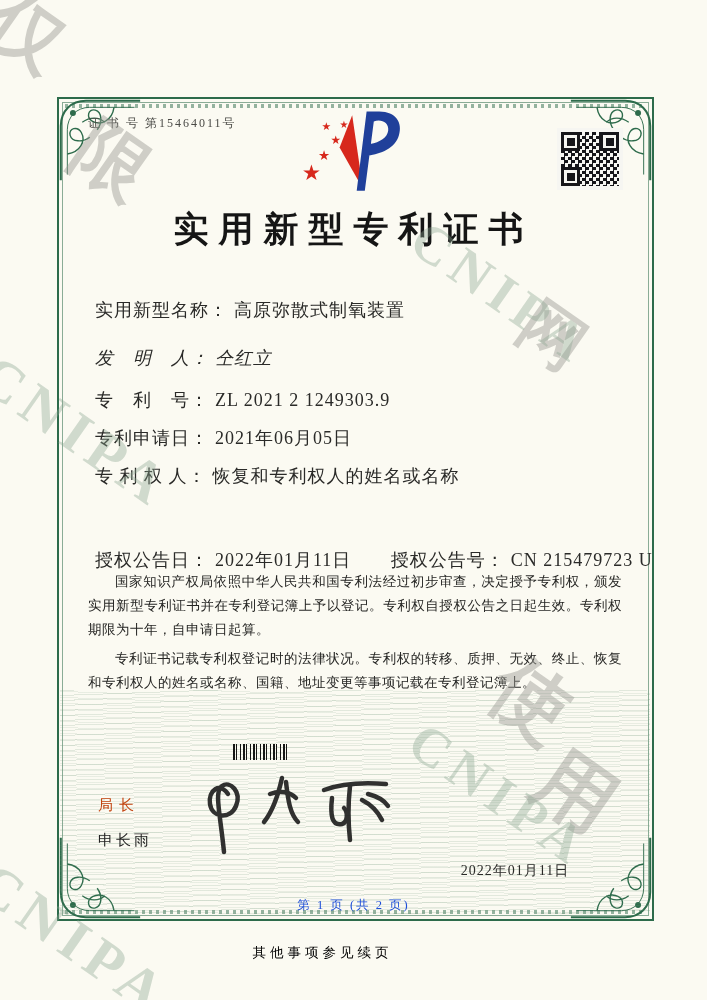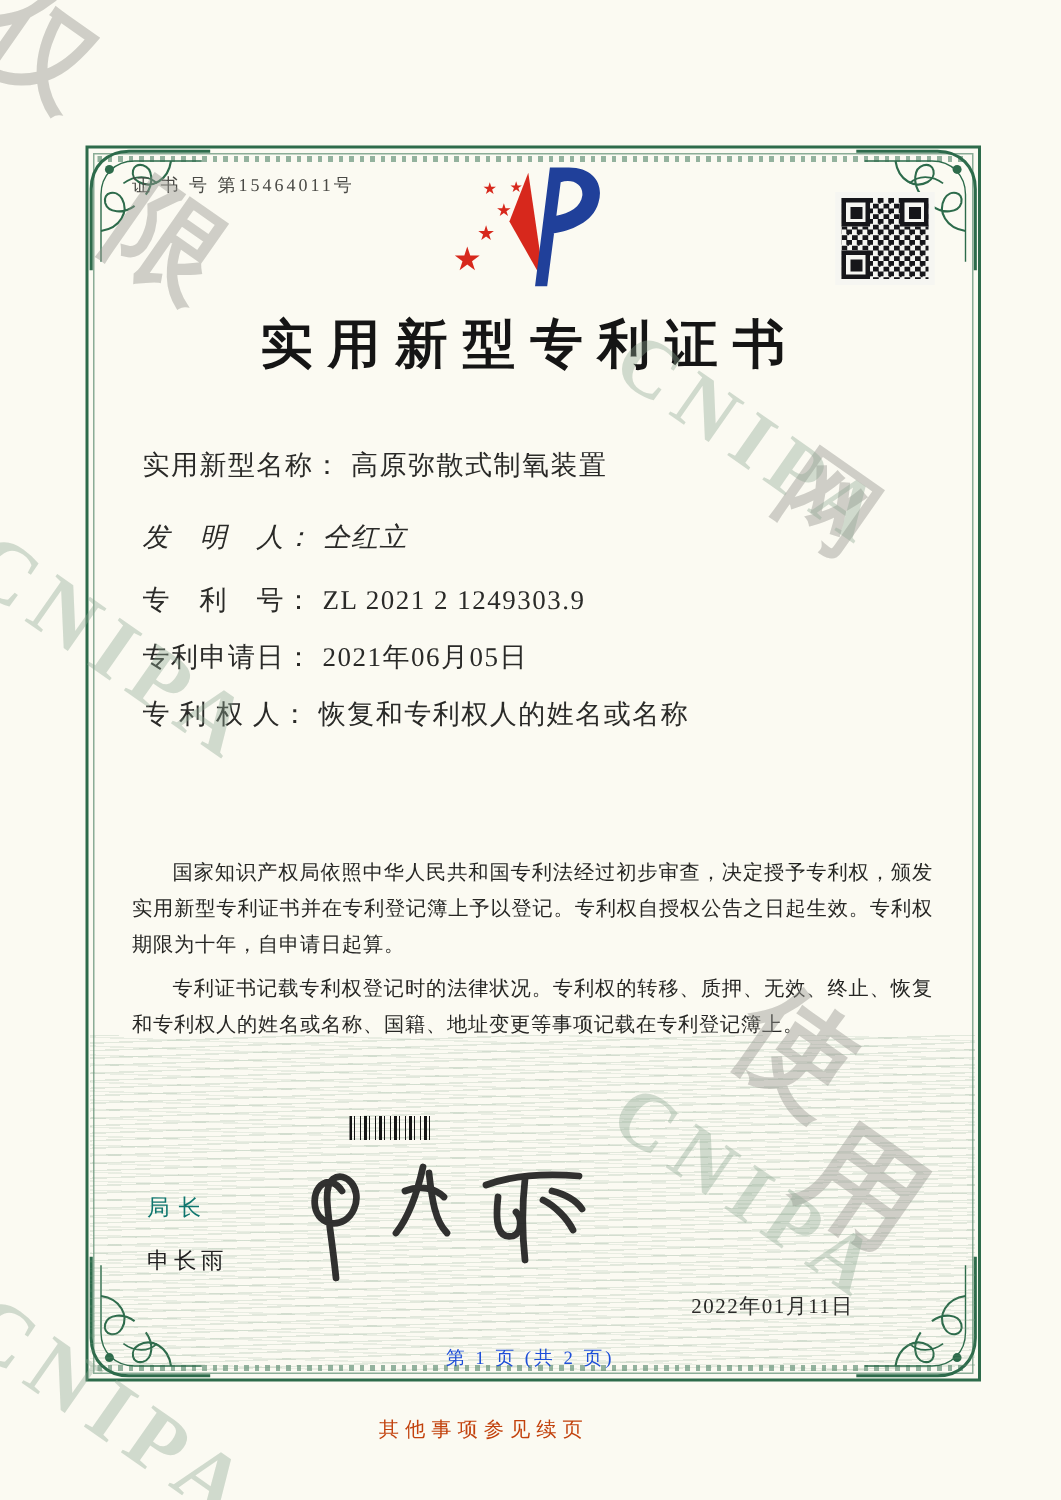--- a/index.html
+++ b/index.html
@@ -72,30 +72,30 @@
   .body-text{position:absolute;left:88px;top:570px;width:534px;z-index:3;}
   .body-text p{margin:0 0 5px 0;text-indent:2em;font-size:13.5px;line-height:1.78;
                letter-spacing:.5px;color:#262624;text-align:justify;}
 
   
   .barcode{position:absolute;left:233px;top:744px;width:54px;height:16px;z-index:3;
     background:repeating-linear-gradient(90deg,#151515 0 2px,transparent 2px 3px,#151515 3px 4px,
                transparent 4px 7px,#151515 7px 8px,transparent 8px 10px);}
 
   
-  .signer-title{position:absolute;left:98px;top:796px;z-index:3;font-size:15px;letter-spacing:6px;color:#0f766e;}
+  .signer-title{position:absolute;left:98px;top:796px;z-index:3;font-size:15px;letter-spacing:6px;color:#c2410c;}
   .signer-name{position:absolute;left:98px;top:831px;z-index:3;font-size:15px;letter-spacing:3px;color:#222;}
   .signature{position:absolute;left:190px;top:760px;width:220px;height:100px;z-index:4;}
   .issue-date{position:absolute;left:425px;top:862px;width:180px;z-index:3;text-align:center;
               font-size:14px;color:#2a2a28;letter-spacing:1px;}
 
   .page-footer{position:absolute;left:57px;top:897px;width:593px;z-index:3;text-align:center;
                font-size:12.5px;color:#1d4ed8;letter-spacing:2px;}
   .cont-note{position:absolute;left:0;top:944px;width:645px;z-index:3;text-align:center;
-             font-size:13.5px;color:#c2410c;letter-spacing:4px;}
+             font-size:13.5px;color:#000000;letter-spacing:4px;}
 </style>
 </head>
 <body>
 
 <div class="page">
 
   <span class="wm wm-gray  wm1">仅</span>
   <span class="wm wm-gray  wm2">限</span>
   <span class="wm wm-gray  wm3">网</span>
   <span class="wm wm-green wm4">CNIPA</span>
@@ -190,20 +190,24 @@
     <span>发　明　人：</span><span class="val">仝红立</span>
   </div>
   <div class="field f2">
     <span>专　利　号：</span><span class="val">ZL 2021 2 1249303.9</span>
   </div>
   <div class="field f3">
     <span>专利申请日：</span><span class="val">2021年06月05日</span>
   </div>
   <div class="field f4">
     <span>专 利 权 人：</span><span class="val">恢复和专利权人的姓名或名称</span>
+  </div>
+  <div class="field f6">
+    <span>授权公告日：</span><span class="val">2022年01月11日</span>
+    <span class="pair2">授权公告号：</span><span class="val">CN 215479723 U</span>
   </div>
 
   <div class="body-text">
     <p>国家知识产权局依照中华人民共和国专利法经过初步审查，决定授予专利权，颁发实用新型专利证书并在专利登记簿上予以登记。专利权自授权公告之日起生效。专利权期限为十年，自申请日起算。</p>
     <p>专利证书记载专利权登记时的法律状况。专利权的转移、质押、无效、终止、恢复和专利权人的姓名或名称、国籍、地址变更等事项记载在专利登记簿上。</p>
   </div>
 
   <div class="barcode"></div>
 
   <div class="signer-title">局长</div>

